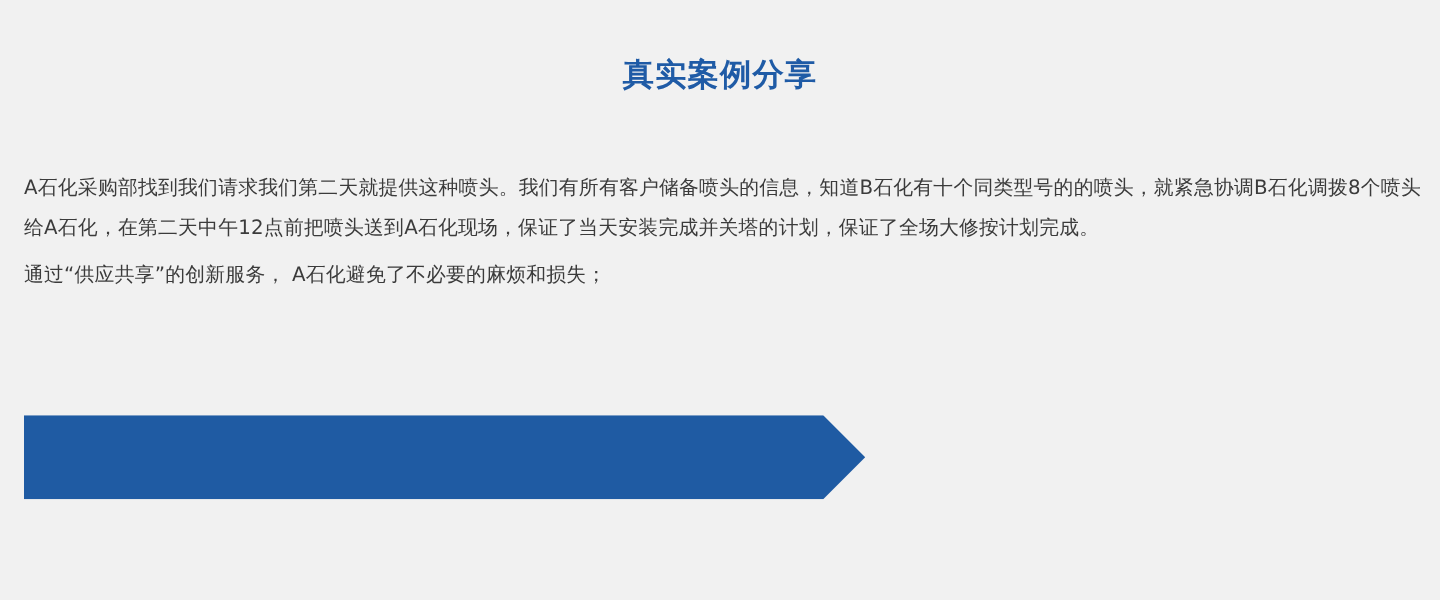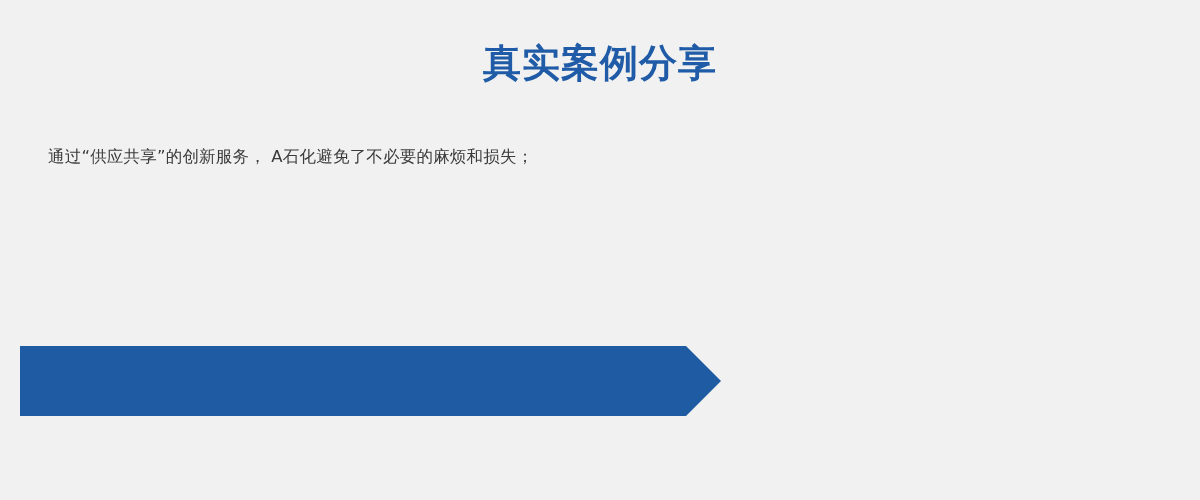--- a/index.html
+++ b/index.html
@@ -19,21 +19,21 @@
     width: 1200px;
     height: 500px;
     background: #f1f1f1;
   }
   #slide-title {
     position: absolute;
     left: 0;
     top: 39px;
     width: 1200px;
     text-align: center;
-    font-size: 38px;
+    font-size: 26px;
     font-weight: bold;
     line-height: 48px;
     color: #1f5ba6;
     letter-spacing: 1px;
     white-space: nowrap;
   }
   #body-copy {
     position: absolute;
     left: 20px;
     top: 140px;
@@ -43,21 +43,20 @@
     font-size: 16.5px;
     line-height: 33px;
     color: #3b3b3b;
     text-align: left;
     margin: 0 0 6px 0;
     letter-spacing: 0.2px;
     word-break: break-all;
   }
   .para:last-child {
     margin-bottom: 0;
-    margin-left: 28px;
   }
   #arrow-banner {
     position: absolute;
     left: 20px;
     top: 346px;
     width: 701px;
     height: 70px;
   }
   #arrow-banner svg {
     display: block;
@@ -66,20 +65,21 @@
   }
 </style>
 </head>
 <body style="background: rgb(241, 241, 241);">
 
 <div id="slide" style="background: rgb(241, 241, 241);">
 
   <div id="slide-title" style="color: rgb(31, 91, 166);">真实案例分享</div>
 
   <div id="body-copy">
+    <p class="para" style="color: rgb(59, 59, 59);">A石化采购部找到我们请求我们第二天就提供这种喷头。我们有所有客户储备喷头的信息，知道B石化有十个同类型号的的喷头，就紧急协调B石化调拨8个喷头给A石化，在第二天中午12点前把喷头送到A石化现场，保证了当天安装完成并关塔的计划，保证了全场大修按计划完成。</p>
     <p class="para" style="color: rgb(59, 59, 59);">通过“供应共享”的创新服务， A石化避免了不必要的麻烦和损失；</p>
   </div>
 
   <div id="arrow-banner">
     <svg viewBox="0 0 701 70" xmlns="http://www.w3.org/2000/svg">
       <polygon points="0,0 666,0 701,35 666,70 0,70" fill="#1F5BA3"></polygon>
     </svg>
   </div>
 
 </div>

